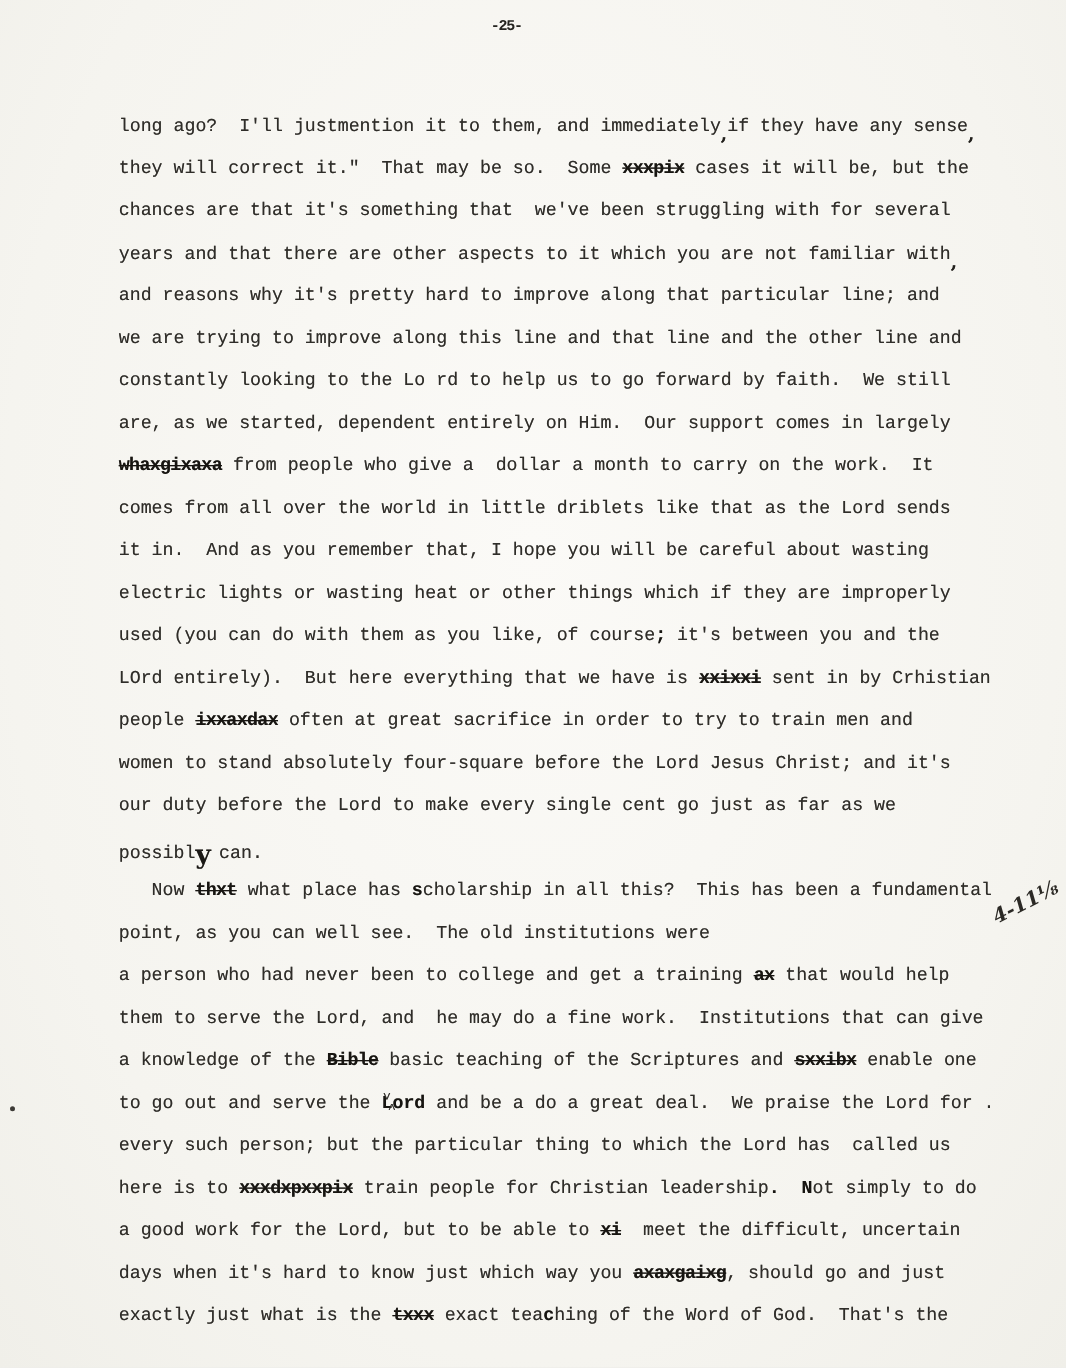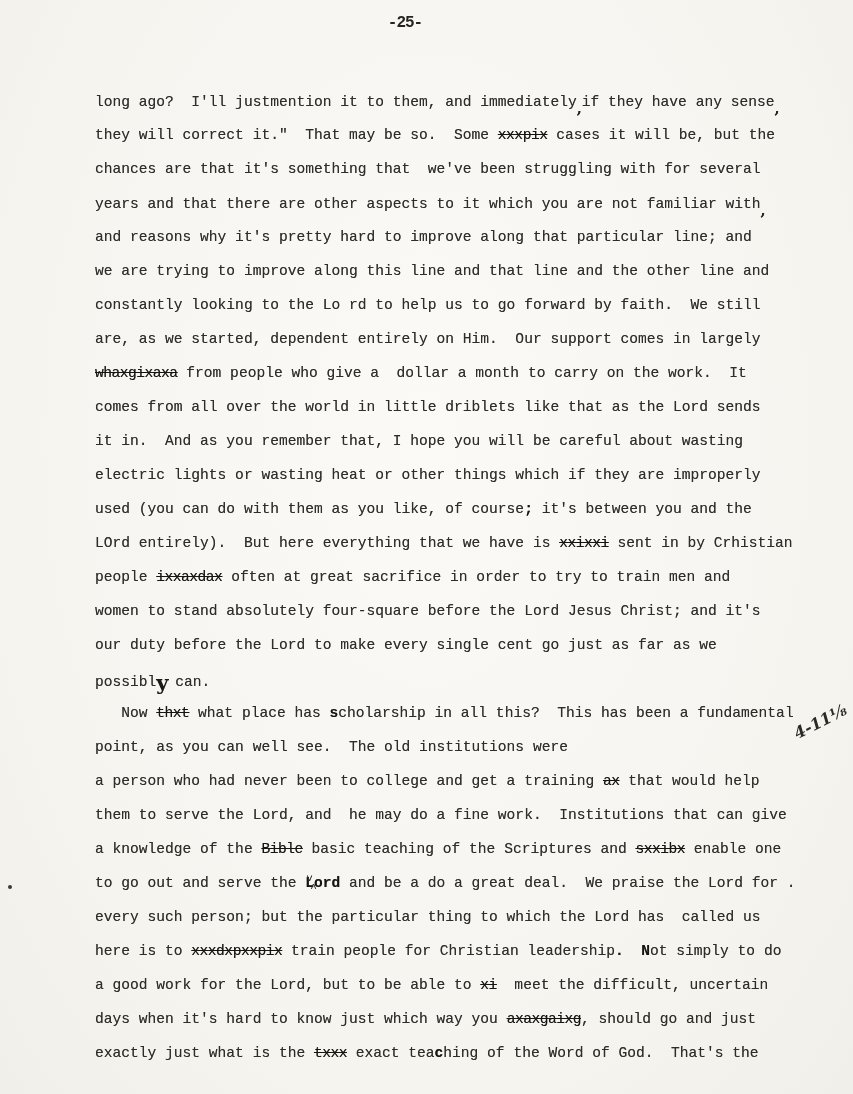--- a/index.html
+++ b/index.html
@@ -9,34 +9,34 @@
     margin:0 auto;
     background:#f7f6f2;
     background-image: radial-gradient(ellipse at 50% 40%, #fbfaf7 0%, #f5f4ef 70%, #f0efe9 100%);
     overflow:hidden;
     font-family:"Liberation Mono", monospace;
     color:#2f2d29;
   }
   .page-number {
     position:absolute; top:14px; left:0; width:810px;
     text-align:center;
-    font-size:16px; font-weight:bold;
+    font-size:12px; font-weight:bold;
     letter-spacing:-1px;
     color:#252420;
   }
   .doc {
     position:absolute; left:95px; top:84px;
     font-size:14.6px; line-height:34px;
     white-space:pre;
     text-shadow:0 0 0.4px rgba(40,38,34,0.55);
   }
   .line { height:34px; }
   .t { }
   .x {
-    font-weight:normal;
+    font-weight:bold;
     color:#171511;
     text-decoration:line-through;
     filter:blur(0.45px);
     letter-spacing:-0.5px;
   }
   .o { font-weight:bold; color:#171511; }
   .m {
     position:relative; top:7px;
     font-weight:bold;
     font-family:"DejaVu Serif", serif;

